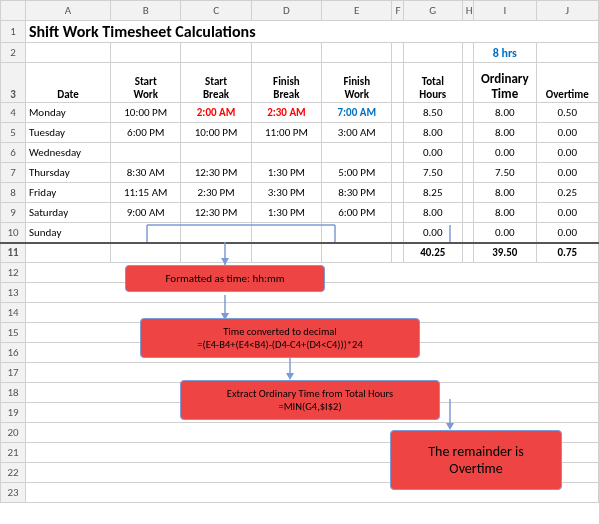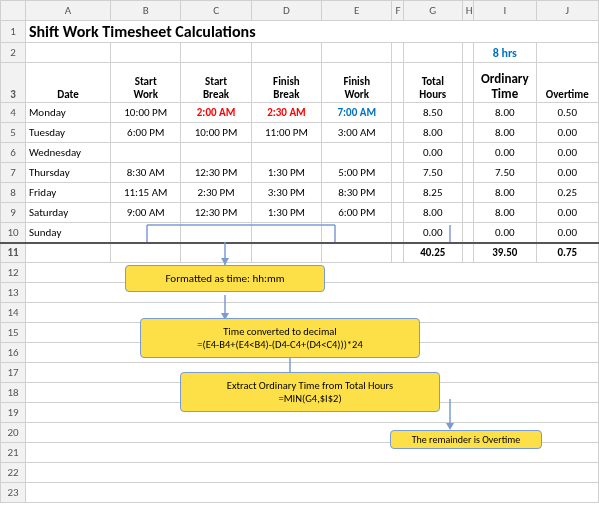--- a/index.html
+++ b/index.html
@@ -55,21 +55,21 @@
       font-size: 11px;
       height: 36px;
     }
     .highlight-orange { color: #FF0000; font-weight: bold; }
     .highlight-blue-cell { color: #0070C0; font-weight: bold; }
     .data-row td { font-size: 11px; }
     .totals-row td { font-size: 11px; font-weight: bold; border-top: 2px solid #555; }
     .callout-box {
       position: absolute;
       border: 1.5px solid #7B9BD4;
-      background: #fde047;
+      background: #ef4444;
       border-radius: 4px;
       padding: 4px 8px;
       font-size: 11px;
       text-align: center;
       color: #000;
     }
     .col-a { width: 75px; }
     .col-b { width: 62px; }
     .col-c { width: 62px; }
     .col-d { width: 62px; }
@@ -354,22 +354,22 @@
 
     <line x1="450" y1="225" x2="450" y2="242" stroke="#7B9BD4" stroke-width="1.5"></line>
 
   </svg>
 
   <div class="callout-box" style="left:140px; top:318px; width:280px; padding:6px 10px; font-size:10.5px;">
     <div>Time converted to decimal</div>
     <div>=(E4-B4+(E4&lt;B4)-(D4-C4+(D4&lt;C4)))*24</div>
   </div>
 
-  <div class="callout-box" style="left:180px; top:372px; width:260px; padding:6px 10px; font-size:10.5px;">
+  <div class="callout-box" style="left:180px; top:380px; width:260px; padding:6px 10px; font-size:10.5px;">
     <div>Extract Ordinary Time from Total Hours</div>
     <div>=MIN(G4,$I$2)</div>
   </div>
 
-  <div class="callout-box" style="left:390px; top:430px; width:152px; padding:2px 10px; font-size:10px;">
+  <div class="callout-box" style="left:390px; top:430px; width:172px; padding:12px 10px; font-size:14px;">
     <span>The remainder is Overtime</span>
   </div>
 
 </div>
 
 </body></html>

